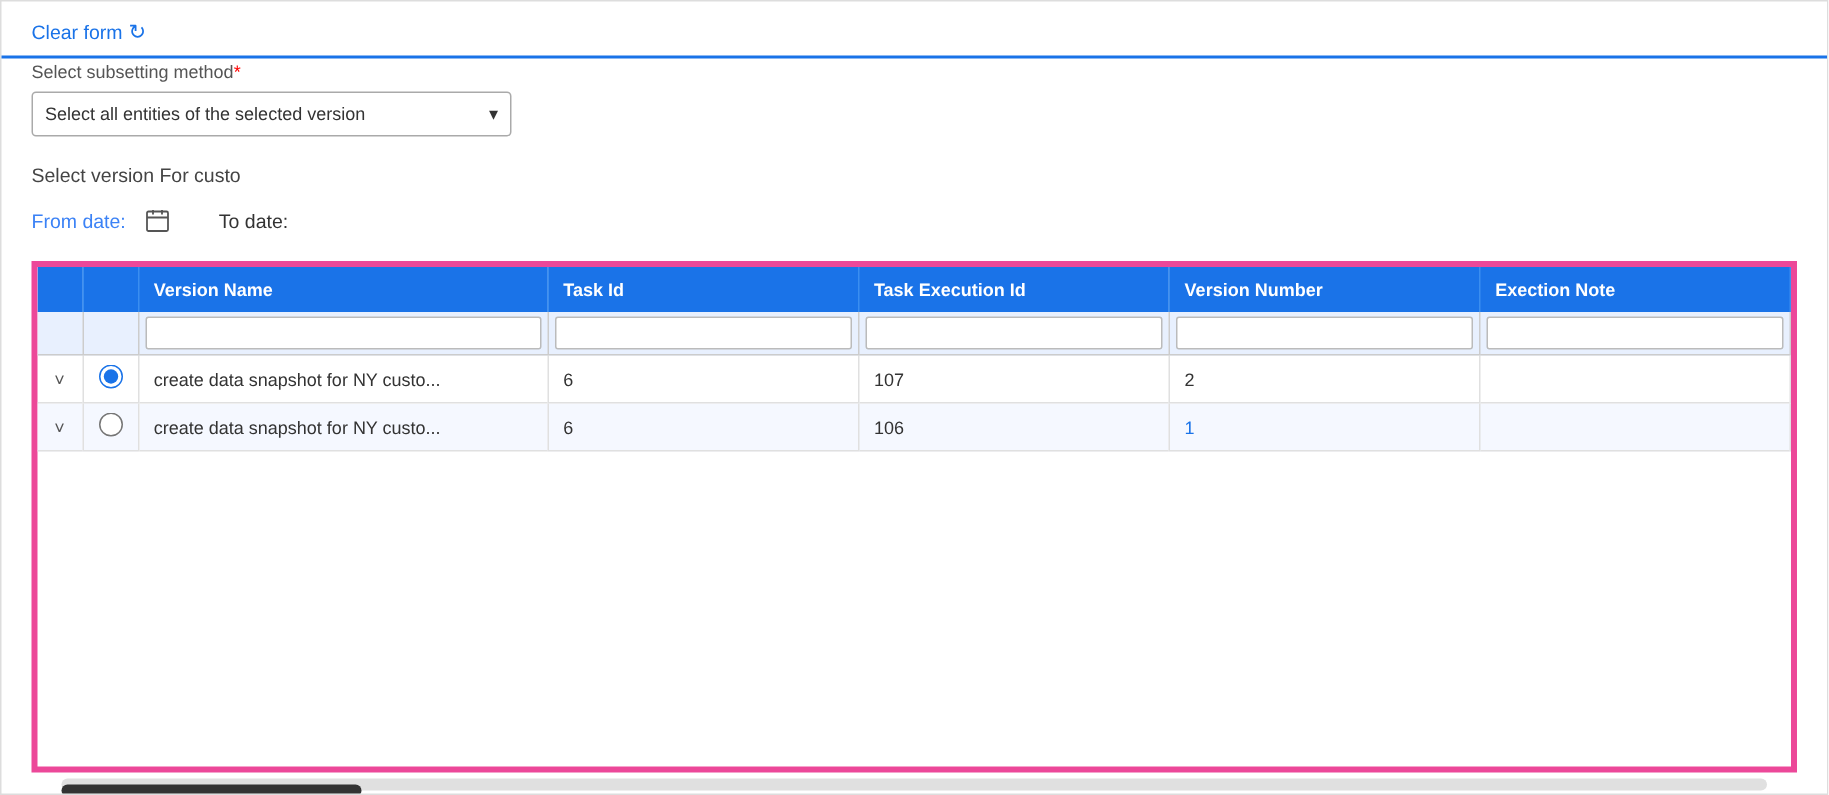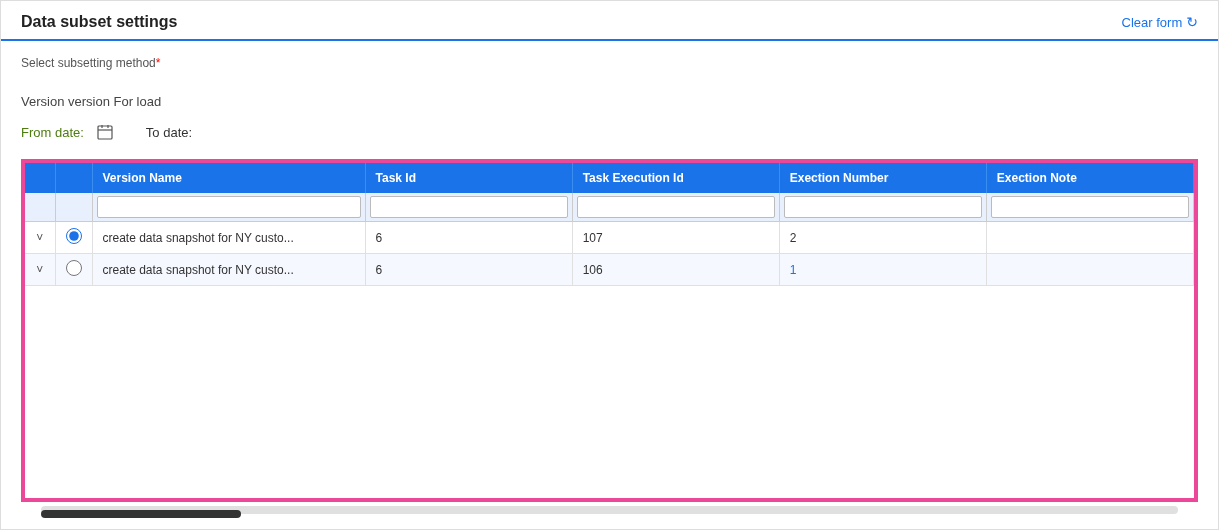--- a/index.html
+++ b/index.html
@@ -45,21 +45,21 @@
       gap: 4px;
       background: none;
       border: none;
     }
 
     .clear-form-btn .refresh-icon {
       font-size: 14px;
     }
 
     .content {
-      padding: 15px 20px;
+      padding: 2px 20px;
       flex: 1;
       display: flex;
       flex-direction: column;
       overflow: hidden;
     }
 
     .section-label {
       font-size: 12px;
       color: #555;
       margin-bottom: 6px;
@@ -104,21 +104,21 @@
 
     .date-row {
       display: flex;
       align-items: center;
       gap: 10px;
       margin-bottom: 16px;
     }
 
     .date-label {
       font-size: 13px;
-      color: #4d7c0f;
+      color: #3b82f6;
     }
 
     .date-input-group {
       display: flex;
       align-items: center;
       gap: 4px;
     }
 
     .calendar-icon {
       width: 22px;
@@ -262,35 +262,38 @@
       border-radius: 4px;
       margin: 4px 20px 0 20px;
     }
   </style>
 </head>
 <body>
 
 <div class="page-container">
 
   <div class="header">
-    <span class="header-title">Data subset settings</span>
     <button class="clear-form-btn">
       <span>Clear form</span>
       <span class="refresh-icon">↻</span>
     </button>
   </div>
 
   <div class="content">
 
     <div class="section-label">
       <span>Select subsetting method</span><span class="required-star">*</span>
     </div>
+    <div class="select-container">
+      <span>Select all entities of the selected version</span>
+      <span class="select-arrow">▾</span>
+    </div>
 
     <div class="version-section">
-      <div class="version-label">Version version For load</div>
+      <div class="version-label">Select version For custo</div>
       <div class="date-row">
         <span class="date-label">From date:</span>
         <div class="date-input-group">
           <div class="calendar-icon">
             <svg width="16" height="16" viewBox="0 0 16 16" fill="none" xmlns="http://www.w3.org/2000/svg">
               <rect x="1" y="2" width="14" height="13" rx="1" stroke="#555" stroke-width="1.2" fill="none"></rect>
               <line x1="1" y1="6" x2="15" y2="6" stroke="#555" stroke-width="1.2"></line>
               <line x1="5" y1="1" x2="5" y2="4" stroke="#555" stroke-width="1.2"></line>
               <line x1="11" y1="1" x2="11" y2="4" stroke="#555" stroke-width="1.2"></line>
             </svg>
@@ -302,21 +305,21 @@
 
     <div class="table-wrapper">
       <table>
         <thead>
           <tr class="col-header">
             <th></th>
             <th></th>
             <th>Version Name</th>
             <th>Task Id</th>
             <th>Task Execution Id</th>
-            <th>Exection Number</th>
+            <th>Version Number</th>
             <th>Exection Note</th>
           </tr>
           <tr class="filter-row">
             <th></th>
             <th></th>
             <th><input class="filter-input" type="text" style=""></th>
             <th><input class="filter-input" type="text" style=""></th>
             <th><input class="filter-input" type="text" style=""></th>
             <th><input class="filter-input" type="text" style=""></th>
             <th><input class="filter-input" type="text" style=""></th>

